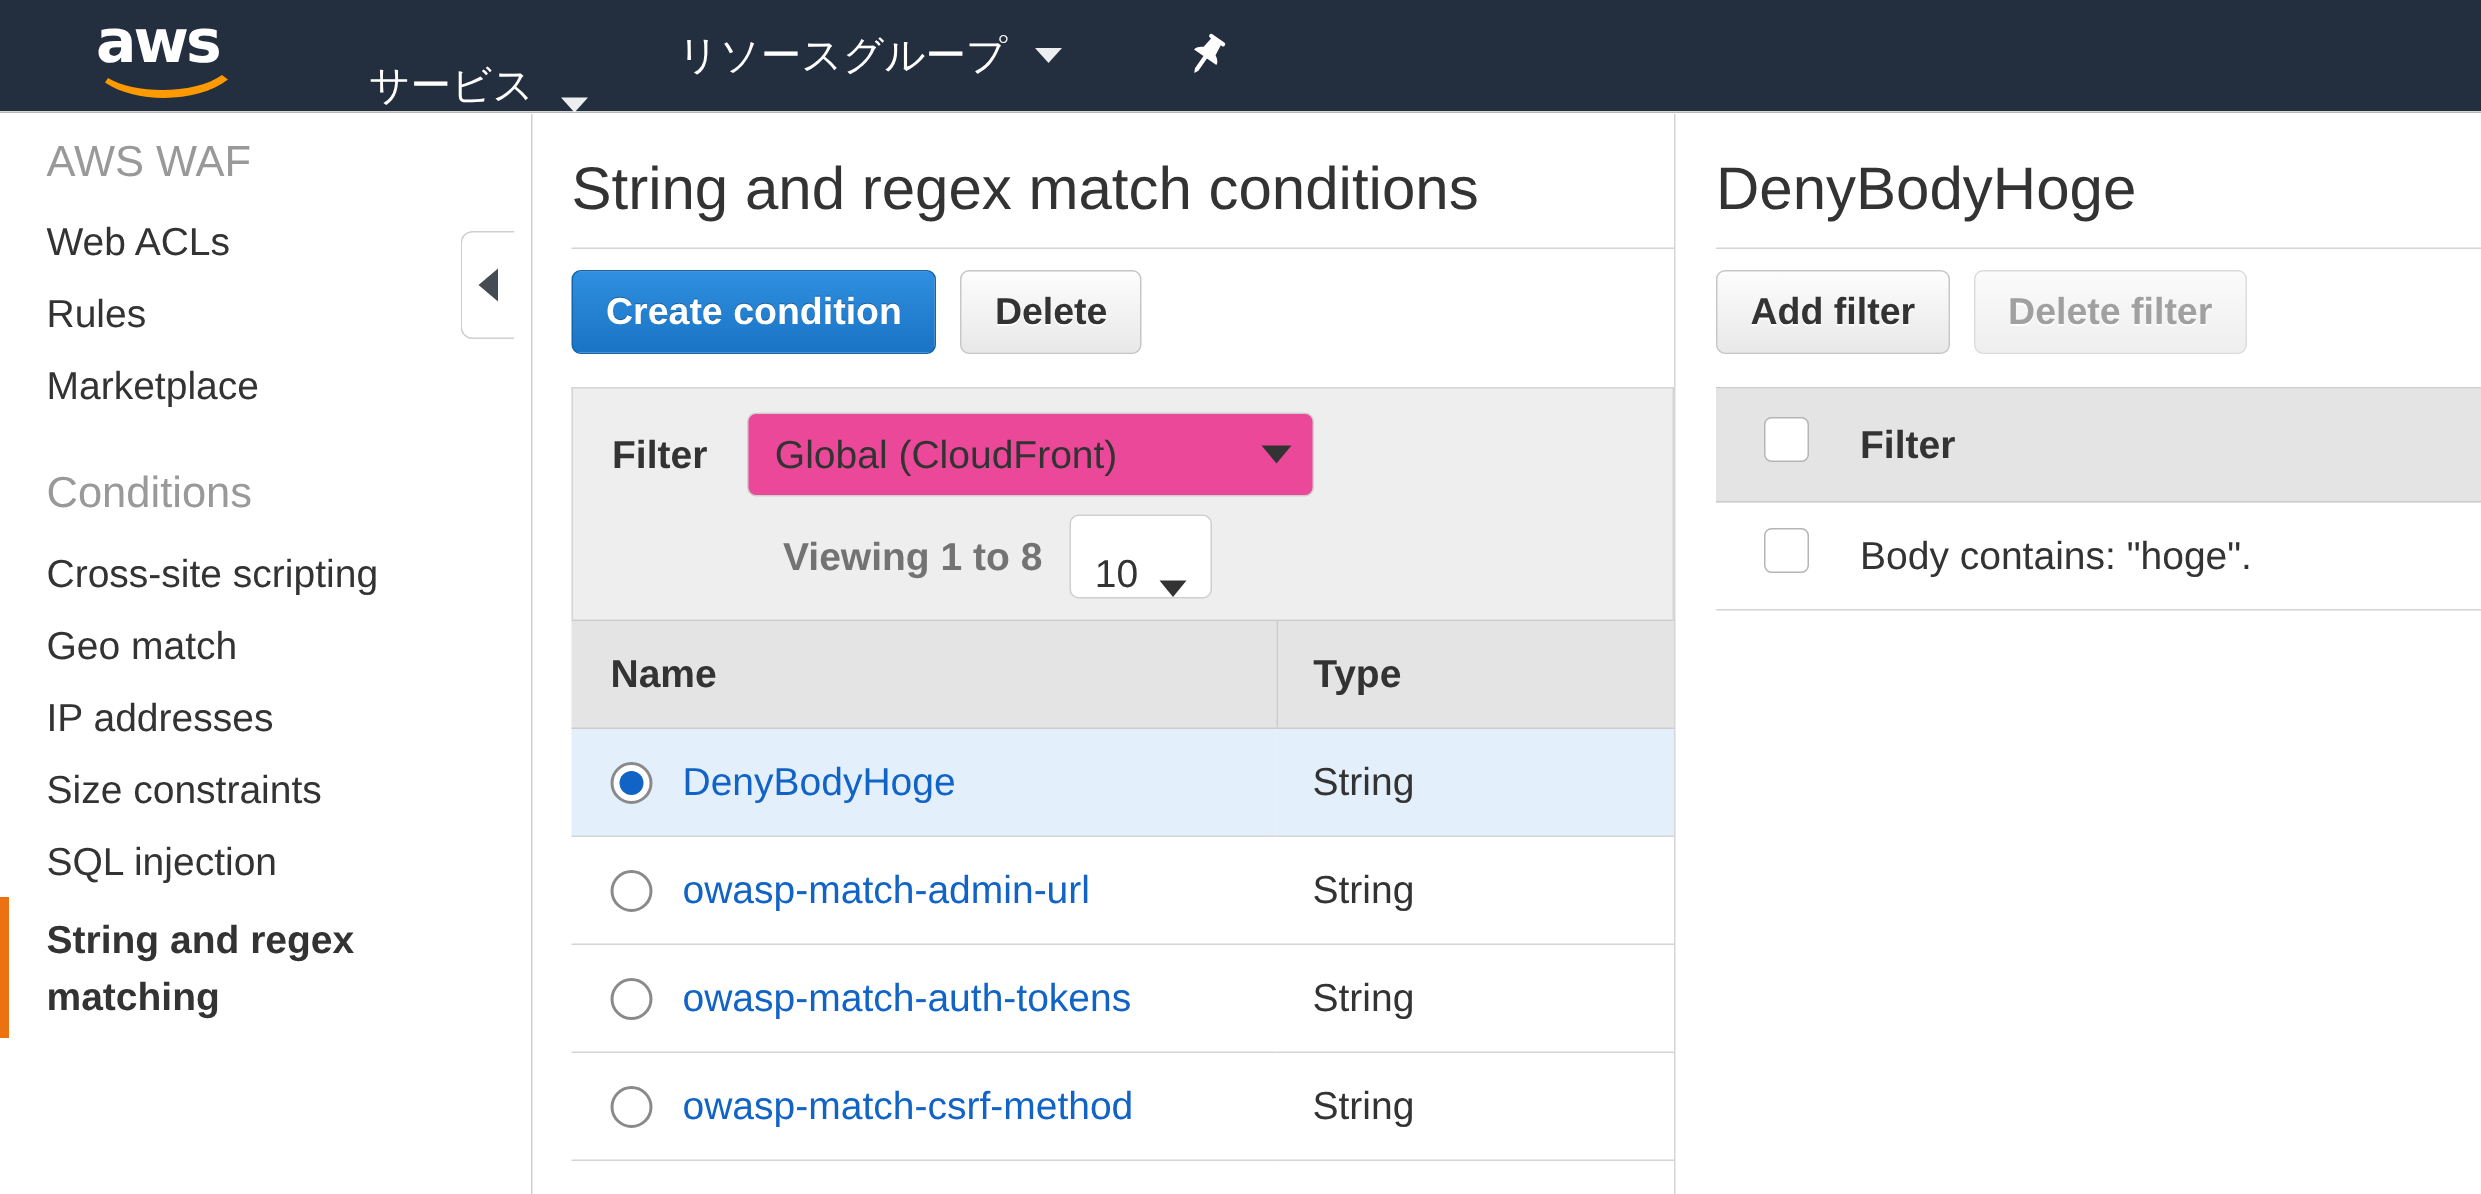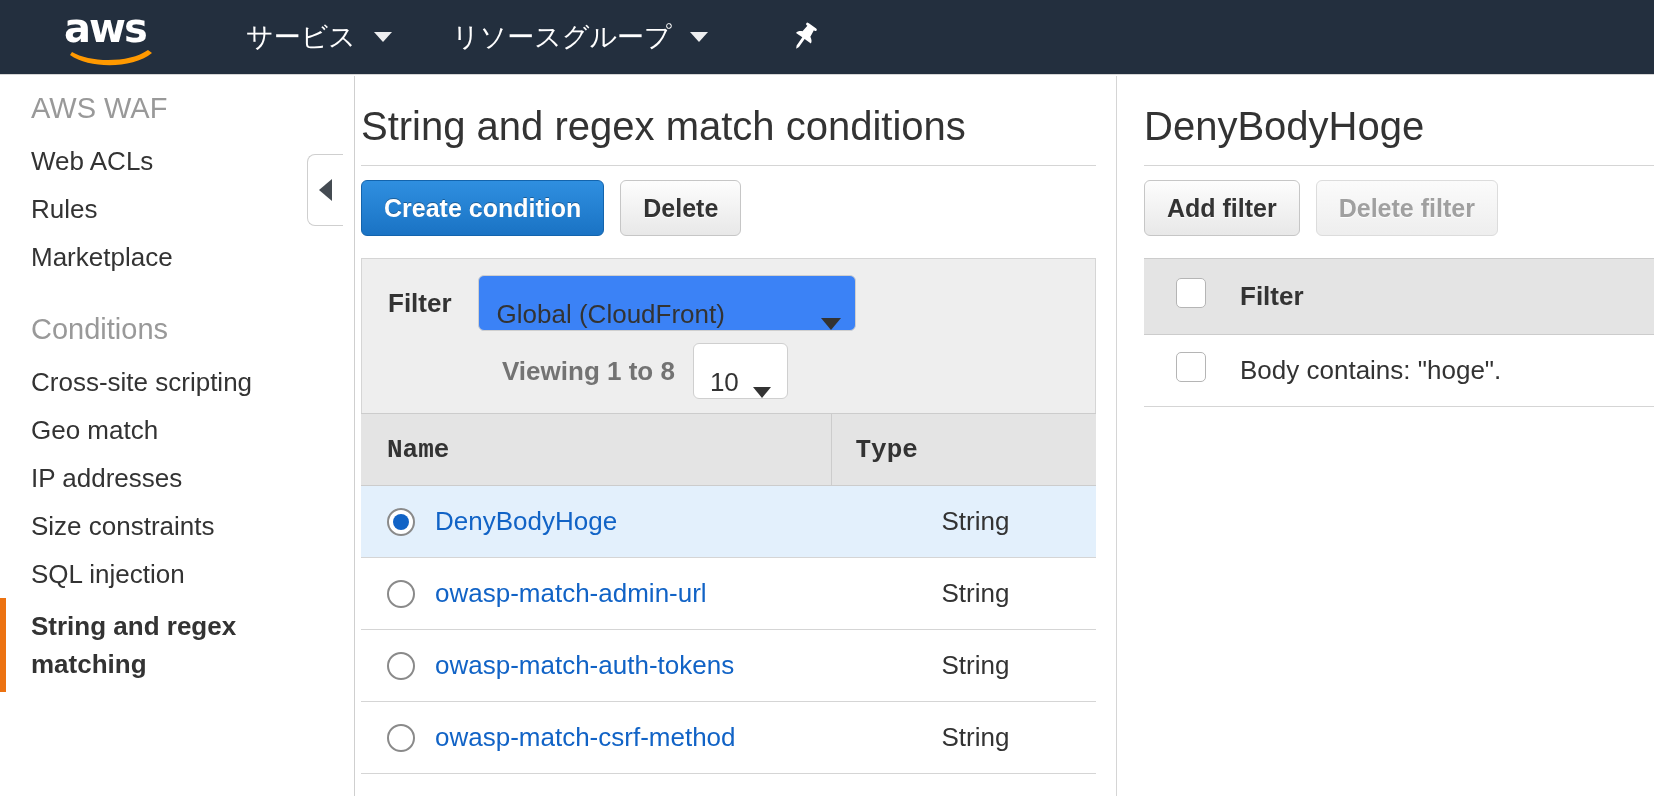--- a/index.html
+++ b/index.html
@@ -43,21 +43,21 @@
   .nav-item {
     display: flex; align-items: center;
     color: #ffffff;
     font-size: 27px;
     font-weight: 400;
     height: 75px;
     padding: 0 6px;
     cursor: pointer;
     white-space: nowrap;
   }
-  .nav-services { margin-left: 80px; }
+  .nav-services { margin-left: 80px; align-items: flex-end; }
   .nav-resource { margin-left: 48px; }
   .caret-down {
     display: inline-block;
     margin-left: 18px;
     width: 0; height: 0;
     border-left: 9px solid transparent;
     border-right: 9px solid transparent;
     border-top: 10px solid #ffffff;
     opacity: .92;
   }
@@ -119,21 +119,21 @@
   .collapse-tab .tri-left {
     width: 0; height: 0;
     border-top: 11px solid transparent;
     border-bottom: 11px solid transparent;
     border-right: 13px solid #444b52;
   }
 
   
   .main {
     position: absolute;
-    left: 361px; top: 76px;
+    left: 381px; top: 76px;
     width: 735px; height: 720px;
   }
   .page-title {
     font-size: 40px;
     font-weight: 400;
     color: #333333;
     margin: 28px 0 0 0;
     padding-bottom: 16px;
     border-bottom: 1px solid #d5d5d5;
     white-space: nowrap;
@@ -181,26 +181,26 @@
   .filter-row {
     display: flex; align-items: center;
     padding-left: 26px;
   }
   .filter-label {
     font-size: 26px; font-weight: 700; color: #333333;
     margin-right: 26px;
   }
   .select-box {
     position: relative;
-    background: #3b82f6;
+    background: #ec4899;
     border: 1px solid #cfcfcf;
     border-radius: 6px;
     height: 56px;
     width: 378px;
-    display: flex; align-items: flex-end;
+    display: flex; align-items: center;
     padding: 0 14px 0 18px;
     font-size: 26px;
     color: #333333;
     cursor: pointer;
   }
   .select-box .sel-val { flex: 1; white-space: nowrap; }
   .select-box .tri-dn {
     width: 0; height: 0;
     border-left: 10px solid transparent;
     border-right: 10px solid transparent;
@@ -235,34 +235,33 @@
   
   .tbl { width: 100%; border-collapse: collapse; table-layout: fixed; }
   .tbl th {
     background: #e4e4e4;
     border-top: 1px solid #cccccc;
     border-bottom: 1px solid #cccccc;
     font-size: 26px; font-weight: 700; color: #333333;
     text-align: left;
     padding: 19px 0 19px 26px;
     height: 72px;
-    font-family: Liberation Mono, monospace;
   }
   .tbl th.col-type { border-left: 1px solid #cccccc; padding-left: 24px; }
   .tbl td {
     border-bottom: 1px solid #d5d5d5;
     padding: 16px 0 16px 26px;
     font-size: 26px;
     color: #333333;
     height: 72px;
     vertical-align: middle;
   }
   .tbl tr.selected td { background: #e3f0fc; }
   .tbl td.cell-name { border-right: none; }
-  .tbl td.cell-type { padding-left: 24px; text-align: center; }
+  .tbl td.cell-type { padding-left: 24px; }
   .name-cell-inner { display: flex; align-items: center; gap: 20px; }
   .radio {
     width: 28px; height: 28px;
     border-radius: 50%;
     border: 2px solid #8a8a8a;
     background: #ffffff;
     flex: none;
     cursor: pointer;
     position: relative;
   }

